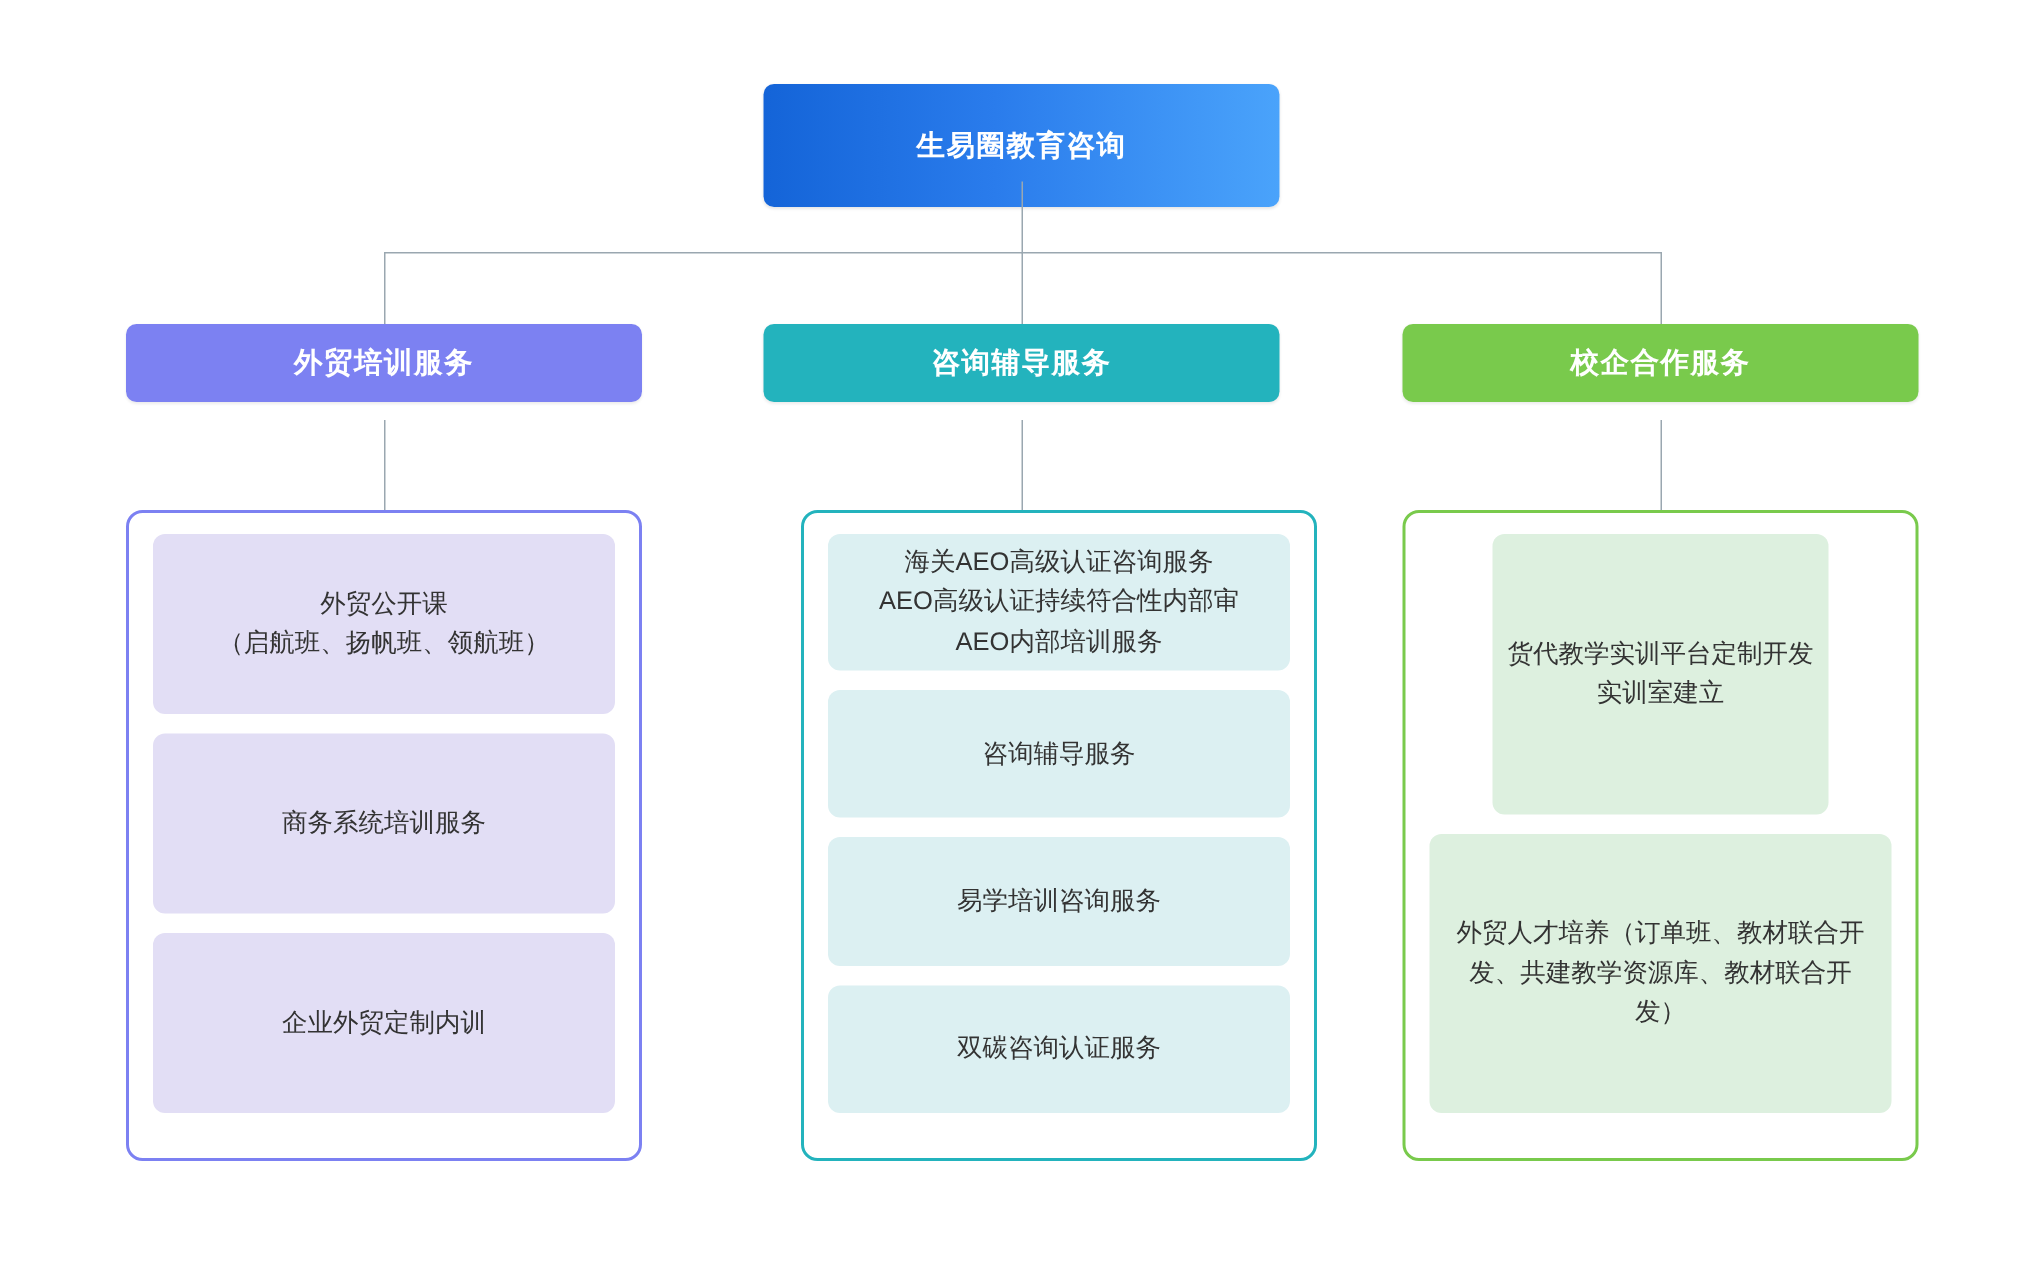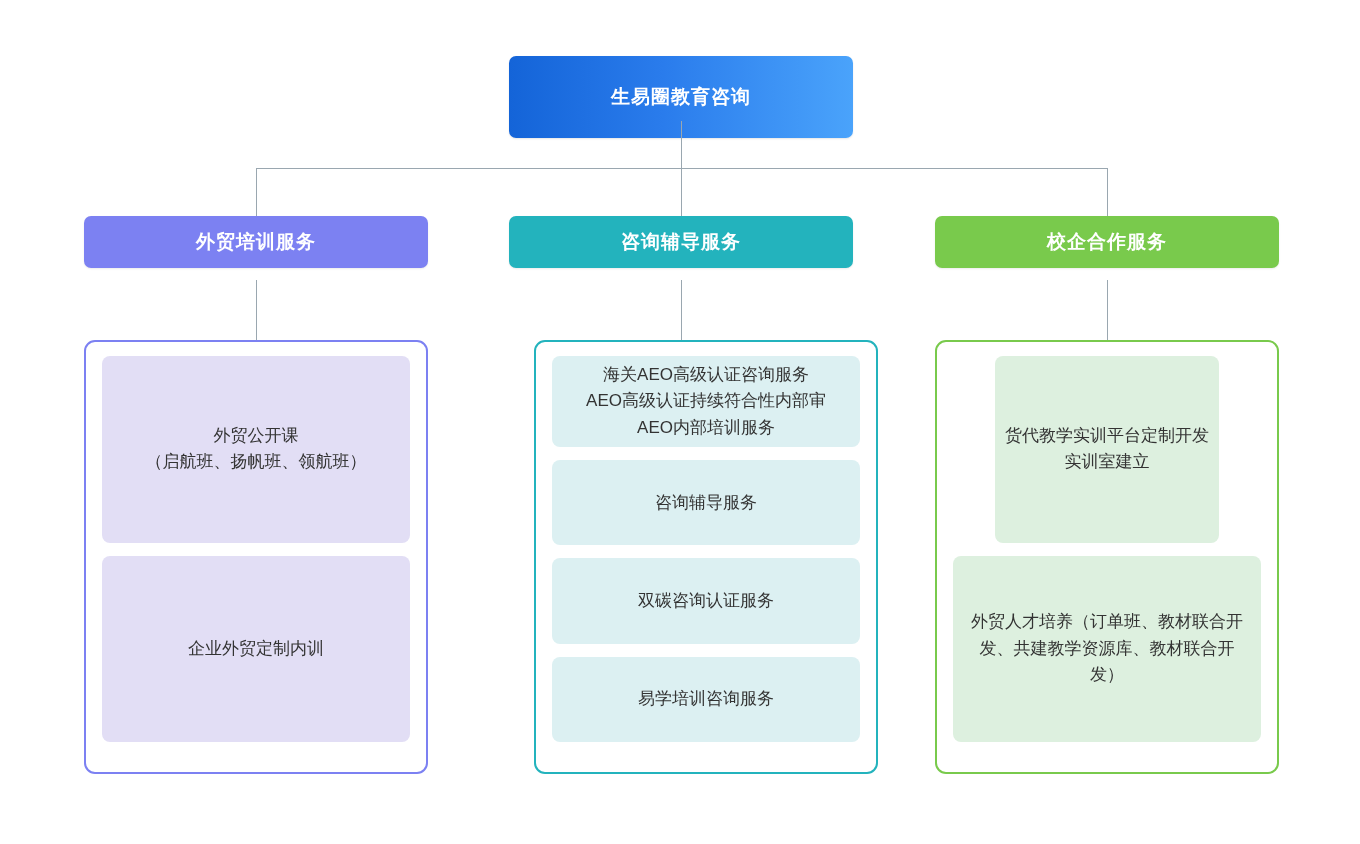--- a/index.html
+++ b/index.html
@@ -124,30 +124,31 @@
   <div class="conn conn-v" style="left:681px; top:280px; height:60px;"></div>
   <div class="conn conn-v" style="left:1107px; top:280px; height:60px;"></div>
 
   <div class="cat-header c0">外贸培训服务</div>
   <div class="cat-header c2">校企合作服务</div>
   <div class="cat-header c1">咨询辅导服务</div>
 
   <div class="col-box c0">
     <div class="card">外贸公开课
 （启航班、扬帆班、领航班）</div>
+    <div class="card">商务系统培训服务</div>
     <div class="card">企业外贸定制内训</div>
   </div>
 
   <div class="col-box c1">
     <div class="card">海关AEO高级认证咨询服务
 AEO高级认证持续符合性内部审
 AEO内部培训服务</div>
     <div class="card">咨询辅导服务</div>
+    <div class="card">易学培训咨询服务</div>
     <div class="card">双碳咨询认证服务</div>
-    <div class="card">易学培训咨询服务</div>
   </div>
 
   <div class="col-box c2">
     <div class="card">货代教学实训平台定制开发
 实训室建立</div>
     <div class="card">外贸人才培养（订单班、教材联合开发、共建教学资源库、教材联合开发）</div>
   </div>
 
 </div>
 

